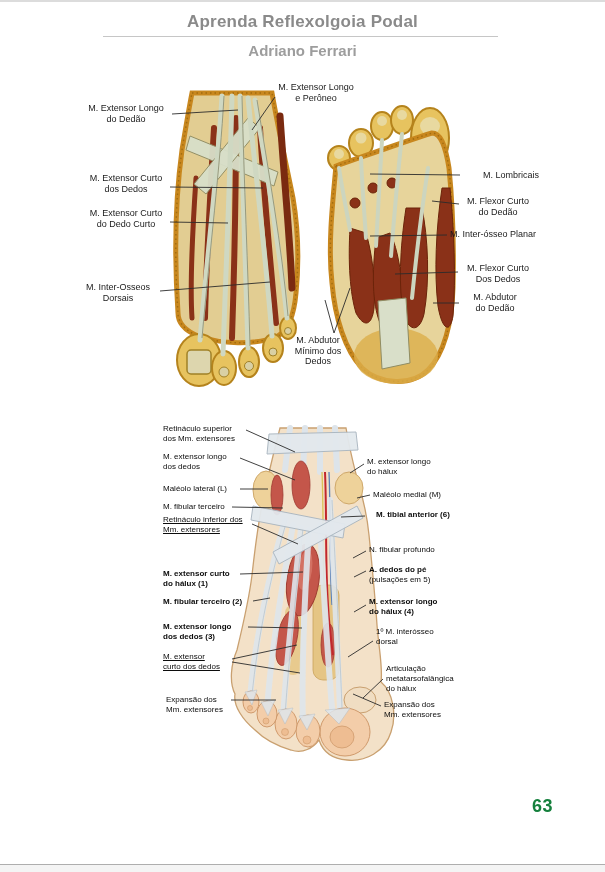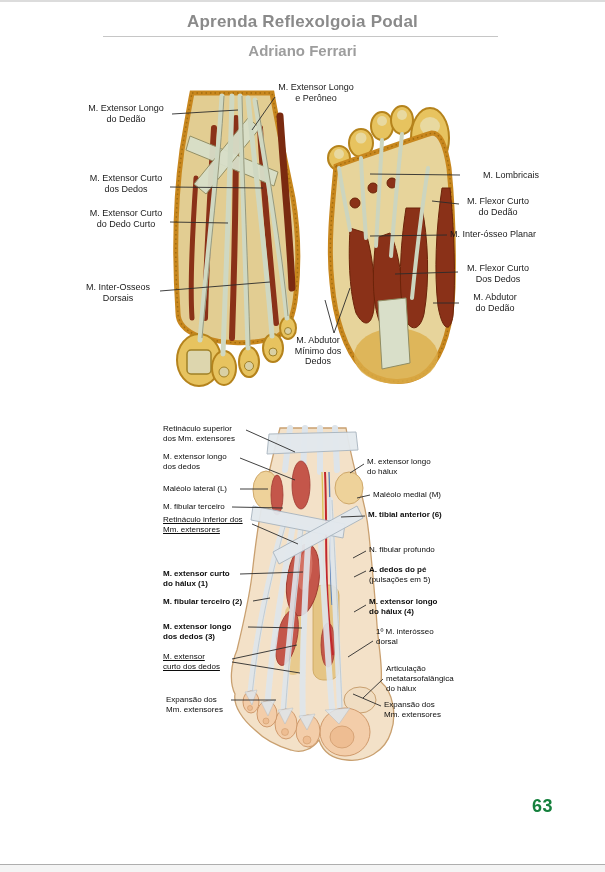--- a/index.html
+++ b/index.html
@@ -275,21 +275,21 @@
   <div class="lbl d2 b" style="left:163px;top:622px;width:80px;">M. extensor longo
 dos dedos (3)</div>
   <div class="lbl d2" style="left:163px;top:652px;width:80px;text-decoration:underline;">M. extensor
 curto dos dedos</div>
   <div class="lbl d2" style="left:166px;top:695px;width:80px;">Expansão dos
 Mm. extensores</div>
 
   <div class="lbl d2" style="left:367px;top:457px;width:80px;">M. extensor longo
 do hálux</div>
   <div class="lbl d2" style="left:373px;top:490px;width:85px;">Maléolo medial (M)</div>
-  <div class="lbl d2 b" style="left:368px;top:510px;width:90px;">M. tibial anterior (6)</div>
+  <div class="lbl d2 b" style="left:368px;top:510px;width:90px;text-align:center;">M. tibial anterior (6)</div>
   <div class="lbl d2" style="left:369px;top:545px;width:85px;">N. fibular profundo</div>
   <div class="lbl d2" style="left:369px;top:565px;width:85px;"><span class="blk b">A. dedos do pé</span><span class="blk">(pulsações em 5)</span></div>
   <div class="lbl d2 b" style="left:369px;top:597px;width:80px;">M. extensor longo
 do hálux (4)</div>
   <div class="lbl d2" style="left:376px;top:627px;width:75px;">1º M. interósseo
 dorsal</div>
   <div class="lbl d2" style="left:386px;top:664px;width:80px;">Articulação
 metatarsofalângica
 do hálux</div>
   <div class="lbl d2" style="left:384px;top:700px;width:80px;">Expansão dos

